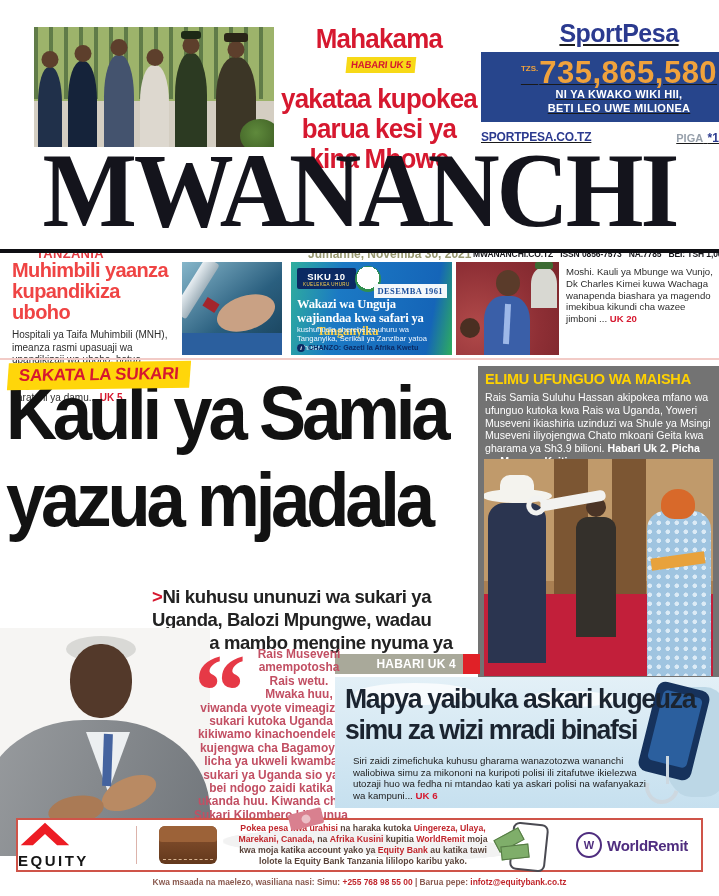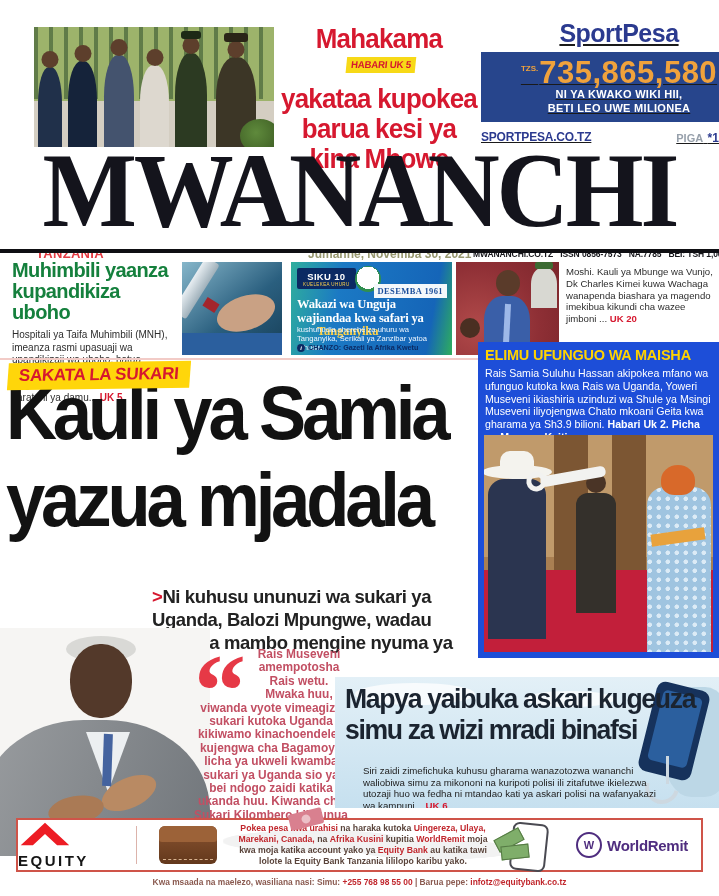--- a/index.html
+++ b/index.html
@@ -51,21 +51,21 @@
     letter-spacing:-3px;color:#14141c;transform:scaleY(1.06);transform-origin:top center;}
   .mast-row{position:absolute;left:36px;right:18px;top:231px;height:18px;margin-top:15px;}
   .region{position:absolute;left:0;top:0;font-size:13px;font-weight:800;color:#e23b43;letter-spacing:.3px;}
   .mdate{position:absolute;left:272px;top:1px;font-size:12px;font-weight:700;color:#97976f;}
   .mast-info{position:absolute;left:437px;top:3px;font-size:8.5px;font-weight:700;color:#15151a;
     letter-spacing:-.1px;white-space:nowrap;}
   .mast-info span{margin-right:7px;}
   .black-rule{position:absolute;left:0;top:249px;width:719px;height:4px;background:#0f0f13;}
 
   
-  .sec-h{margin:0;font-size:20px;line-height:21px;font-weight:800;letter-spacing:-.6px;color:#15803d;}
+  .sec-h{margin:0;font-size:20px;line-height:21px;font-weight:800;letter-spacing:-.6px;color:#ef4444;}
   .sec-p{margin:6px 0 0;font-size:10px;line-height:12.6px;color:#2d2d2d;font-weight:500;}
   .ref{color:#d6182f;font-weight:800;}
   .muhimbili{position:absolute;left:12px;top:260px;width:167px;}
   .kimei{position:absolute;left:566px;top:260px;width:147px;}
   .kimei .sec-h{font-size:17.5px;line-height:19px;}
   .kimei .sec-p{font-size:9.6px;line-height:11.8px;}
 
   .surgery-photo{position:absolute;left:182px;top:262px;width:100px;height:93px;overflow:hidden;
     background:linear-gradient(140deg,#86b6ca,#2a5f7f 55%,#173f58);}
   .hand{position:absolute;left:34px;top:34px;width:60px;height:34px;border-radius:50%;
@@ -126,21 +126,21 @@
   .q-hair{position:absolute;left:66px;top:8px;width:70px;height:26px;border-radius:50%;background:#d9d9d6;}
   .q-hand1{position:absolute;left:100px;top:150px;width:58px;height:30px;border-radius:50%;background:#b98a63;transform:rotate(-24deg);}
   .q-hand2{position:absolute;left:48px;top:168px;width:56px;height:28px;border-radius:50%;background:#aa7a55;transform:rotate(-10deg);}
   .quote{position:absolute;left:194px;top:648px;width:154px;height:212px;overflow:hidden;}
   .q-glyph{float:left;width:56px;height:50px;font-family:"Liberation Serif",serif;font-size:104px;
     line-height:86px;color:#e63946;font-weight:700;}
   .q-text{font-size:11.9px;line-height:13.4px;font-weight:700;color:#c24f63;text-align:center;margin:0;}
   .q-attr{font-size:12.3px;font-weight:800;color:#2e2e2e;text-align:center;margin-top:2px;}
 
   
-  .elimu{position:absolute;left:478px;top:342px;width:241px;height:316px;background:#1d4ed8;box-sizing:border-box;padding:5px 7px;}
+  .elimu{position:absolute;left:478px;top:366px;width:241px;height:316px;background:#737373;box-sizing:border-box;padding:5px 7px;}
   .elimu-title{margin:0;color:#ffd200;font-size:14.5px;font-weight:800;letter-spacing:-.2px;}
   .elimu-body{margin:4px 0 0;color:#fff;font-size:10.6px;line-height:12.8px;font-weight:500;}
   .elimu-body b{font-weight:800;}
   .key-photo{position:absolute;left:6px;right:6px;top:93px;bottom:6px;overflow:hidden;
     background:linear-gradient(#c09a6b 0 56%,#a97f52 56% 62%,#c21f3a 62% 100%);}
   .kp-door{position:absolute;top:0;width:34px;height:62%;background:#7c5633;}
   .kp-d1{left:70px;} .kp-d2{left:128px;}
   .kp-left{position:absolute;left:4px;top:44px;width:58px;height:160px;border-radius:16px 16px 0 0;background:#2b3550;}
   .kp-hat{position:absolute;left:-2px;top:30px;width:70px;height:14px;border-radius:50%;background:#f4f3ee;}
   .kp-hat2{position:absolute;left:16px;top:16px;width:34px;height:18px;border-radius:10px 10px 0 0;background:#f4f3ee;}
@@ -159,21 +159,21 @@
     text-align:right;line-height:20px;padding-right:7px;letter-spacing:.2px;}
   .habari4 .sq{width:17px;background:#e02127;}
 
   
   .askari{position:absolute;left:335px;top:677px;width:384px;height:131px;overflow:hidden;
     background:linear-gradient(#e3f0f7,#c6e0ef);}
   .cloud{position:absolute;border-radius:50%;background:rgba(255,255,255,.75);}
   .c1{left:20px;top:6px;width:120px;height:22px;} .c2{left:190px;top:14px;width:90px;height:16px;}
   .askari-h{position:absolute;left:10px;top:6px;margin:0;color:#1b2430;font-size:28px;line-height:31px;
     font-weight:800;letter-spacing:-1.4px;transform:scaleX(.95);transform-origin:left top;white-space:nowrap;}
-  .askari-p{position:absolute;left:14px;top:74px;width:296px;margin:14px;font-size:9.7px;line-height:11.6px;
+  .askari-p{position:absolute;left:14px;top:74px;width:296px;margin:4px;font-size:9.7px;line-height:11.6px;
     color:#222;font-weight:500;}
   .phone-theft{position:absolute;right:0;top:0;width:104px;height:131px;}
   .pt-hand{position:absolute;right:-14px;top:10px;width:70px;height:110px;border-radius:40%;background:#bcd7e6;}
   .pt-phone{position:absolute;right:18px;top:8px;width:54px;height:92px;border-radius:9px;background:#16325c;transform:rotate(14deg);}
   .pt-screen{position:absolute;right:24px;top:16px;width:40px;height:72px;border-radius:5px;background:#2b5f9e;transform:rotate(14deg);}
   .pt-hook{position:absolute;right:40px;bottom:4px;width:26px;height:26px;border:4px solid #cdd8e0;
     border-top-color:transparent;border-right-color:transparent;border-radius:50%;transform:rotate(-30deg);}
   .pt-line{position:absolute;right:50px;bottom:24px;width:3px;height:28px;background:#cdd8e0;}
 
   
@@ -315,20 +315,24 @@
       <div class="kp-hat2"></div>
       <div class="kp-hat"></div>
       <div class="kp-mid"></div>
       <div class="kp-right"></div>
       <div class="kp-wrap"></div>
       <div class="kp-sash"></div>
       <div class="kp-key"></div>
     </div>
   </aside>
 
+  <div class="habari4">
+    <div class="bar">HABARI UK 4</div>
+    <div class="sq"></div>
+  </div>
 
   <figure class="mpungwe-photo" style="margin:0">
     <div class="q-suit"></div>
     <div class="q-shirt"></div>
     <div class="q-tie"></div>
     <div class="q-hair"></div>
     <div class="q-head"></div>
     <div class="q-hand1"></div>
     <div class="q-hand2"></div>
   </figure>

